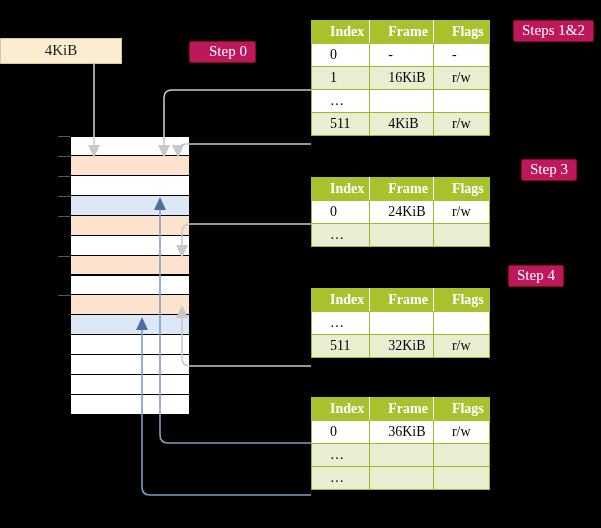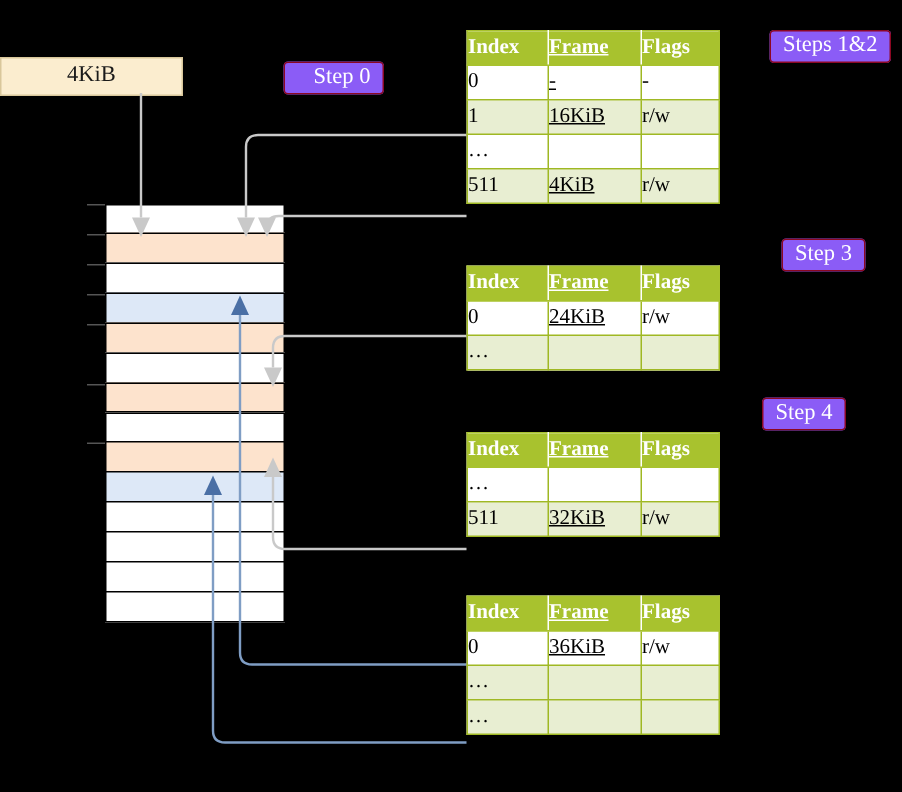--- a/index.html
+++ b/index.html
@@ -6,21 +6,21 @@
   body{
     width:601px;height:528px;position:relative;overflow:hidden;
     font-family:"Liberation Serif","DejaVu Serif",serif;
     color:#000;
   }
   .stage{position:absolute;left:0;top:0;width:601px;height:528px;}
 
   
   .badge{
     position:absolute;
-    background:#8b5cf6;
+    background:#be185d;
     color:#fff;
     font-size:15px;
     line-height:19px;
     padding:1px 9px 2px 9px;
     border-radius:3px;
     white-space:nowrap;
     font-family:"Liberation Serif","DejaVu Serif",serif;
     box-shadow:0 0 0 1px #8c0722 inset;
   }
 
@@ -55,40 +55,40 @@
   .ptable{
     position:absolute;
     border-collapse:collapse;
     border-spacing:0;
     background:#fff;
     font-size:14px;
     line-height:17px;
   }
   .ptable td,.ptable th{
     border:1px solid #9fb823;
-    padding:2px 5px 3px 0;
+    padding:2px 5px 3px 18px;
     text-align:left;
     white-space:nowrap;
     font-weight:normal;
     height:19px;
     box-sizing:border-box;
   }
   .ptable th{
     background:#a8c22e;
     color:#ffffff;
     font-weight:bold;
     font-size:14px;
     border-color:#a8c22e;
     border-right-color:#ffffff;
   }
   .ptable th:last-child{border-right-color:#a8c22e;}
   .ptable tr.alt td{background:#e8eed2;}
   .ptable td.hl{background:#f7f7a8;}
   .cw-idx{width:54px;}
-  .cw-frm{width:62px;text-decoration:underline;}
+  .cw-frm{width:62px;}
   .cw-flg{width:52px;}
   .dots{letter-spacing:1px;}
 
   
   svg.wires{position:absolute;left:0;top:0;width:601px;height:528px;overflow:visible;}
   .w-grey{fill:none;stroke:#c9c9c9;stroke-width:1.6;}
   .w-blue{fill:none;stroke:#7f9dc4;stroke-width:1.6;}
   .a-grey{fill:#c9c9c9;}
   .a-blue{fill:#4a6fa5;}
 </style>

